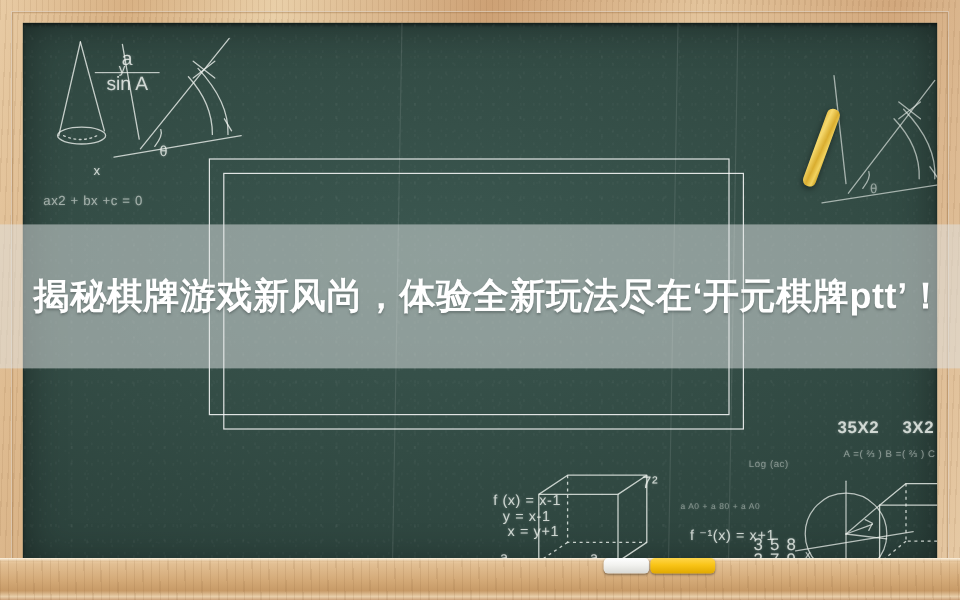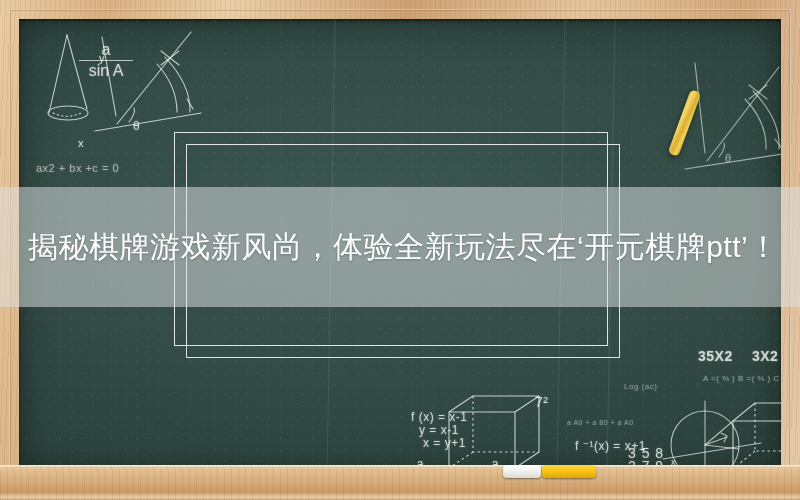--- a/index.html
+++ b/index.html
@@ -96,21 +96,21 @@
   
   .band{
     position:absolute;left:0;right:0;top:187px;height:120px;
     background:rgba(222,226,226,.52);
     display:flex;align-items:center;
     z-index:6;
   }
   .headline{
     color:#ffffff;
     font-size:30px;
-    font-weight:400;
+    font-weight:700;
     letter-spacing:.5px;
     padding-left:28px;
     font-family:"Liberation Sans","DejaVu Sans",sans-serif;
     text-shadow:0 1px 2px rgba(40,50,48,.35);
     white-space:nowrap;
   }
 
   
   .chalk-stick{position:absolute;border-radius:4px;}
   .chalk-white{

